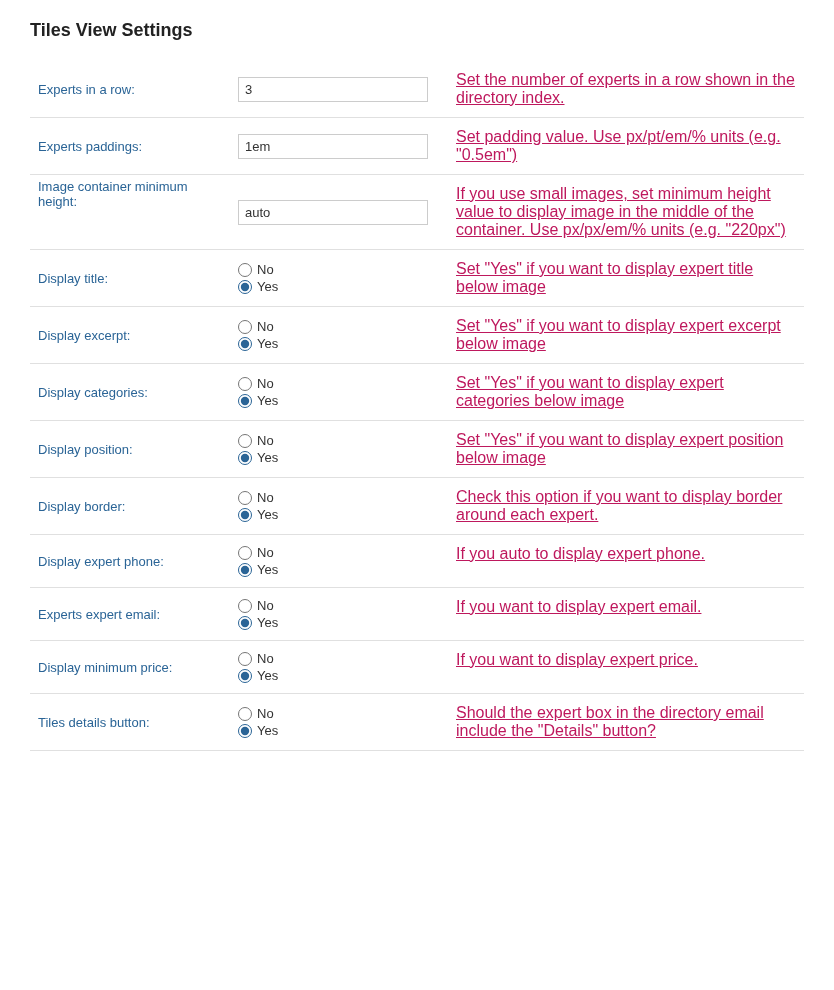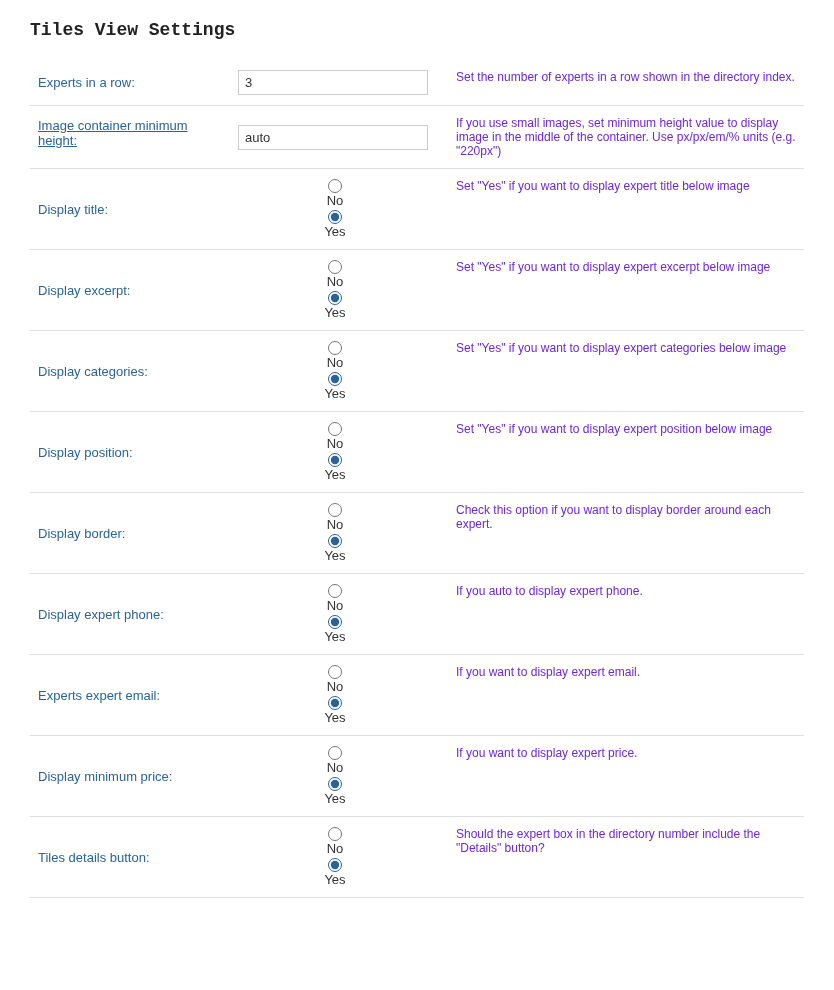--- a/index.html
+++ b/index.html
@@ -8,21 +8,20 @@
       font-size: 13px;
       color: #333;
       background: #fff;
       padding: 20px 30px;
     }
     h1 {
       font-size: 18px;
       font-weight: bold;
       color: #222;
       margin-bottom: 20px;
-      font-family: Liberation Mono, monospace;
     }
     table {
       width: 100%;
       border-collapse: collapse;
     }
     tr {
       border-bottom: 1px solid #e0e0e0;
     }
     td {
       padding: 10px 8px;
@@ -30,53 +29,53 @@
     }
     td.label-cell {
       text-align: left;
       color: #2a6496;
       width: 200px;
       padding-right: 14px;
       vertical-align: middle;
     }
     td.label-cell.top-align {
       vertical-align: top;
-      padding-top: 12px;
-      text-decoration: underline;
+      padding-top: 4px;
     }
     td.input-cell {
       width: 210px;
       vertical-align: middle;
     }
     td.desc-cell {
-      color: #6d28d9;
-      font-size: 12px;
+      color: #be185d;
+      font-size: 16px;
       padding-left: 16px;
       vertical-align: top;
       padding-top: 10px;
+      text-decoration: underline;
     }
     input[type="text"] {
       width: 190px;
       padding: 4px 6px;
       border: 1px solid #ccc;
       font-size: 13px;
       color: #333;
       background: #fff;
     }
     .radio-group {
       display: flex;
       flex-direction: column;
       gap: 2px;
     }
     .radio-item {
       display: flex;
       align-items: center;
+      gap: 5px;
       color: #333;
       font-size: 13px;
-      flex-direction: column;
     }
     input[type="radio"] {
       width: 14px;
       height: 14px;
       accent-color: #2a6496;
       cursor: pointer;
     }
     .radio-label {
       color: #333;
     }
@@ -87,20 +86,25 @@
 <h1>Tiles View Settings</h1>
 
 <table>
   <tbody id="settings-tbody">
   <tr>
         <td class="label-cell">Experts in a row:</td>
         <td class="input-cell"><input type="text" value="3" style=""></td>
         <td class="desc-cell">Set the number of experts in a row shown in the directory index.</td>
       </tr>
       <tr>
+        <td class="label-cell">Experts paddings:</td>
+        <td class="input-cell"><input type="text" value="1em" style=""></td>
+        <td class="desc-cell">Set padding value. Use px/pt/em/% units (e.g. "0.5em")</td>
+      </tr>
+      <tr>
         <td class="label-cell top-align">Image container minimum<br>height:</td>
         <td class="input-cell"><input type="text" value="auto" style=""></td>
         <td class="desc-cell">If you use small images, set minimum height value to display image in the middle of the container. Use px/px/em/% units (e.g. "220px")</td>
       </tr>
       <tr>
         <td class="label-cell">Display title:</td>
         <td class="input-cell">
           <div class="radio-group">
             <label class="radio-item">
               <input type="radio" name="display_title" value="no" style="">
@@ -233,16 +237,16 @@
             <label class="radio-item">
               <input type="radio" name="show_details_button" value="no" style="">
               <span class="radio-label">No</span>
             </label>
             <label class="radio-item">
               <input type="radio" name="show_details_button" value="yes" checked="" style="">
               <span class="radio-label">Yes</span>
             </label>
           </div>
         </td>
-        <td class="desc-cell">Should the expert box in the directory number include the "Details" button?</td>
+        <td class="desc-cell">Should the expert box in the directory email include the "Details" button?</td>
       </tr>
     </tbody>
 </table>
 
 </body></html>

